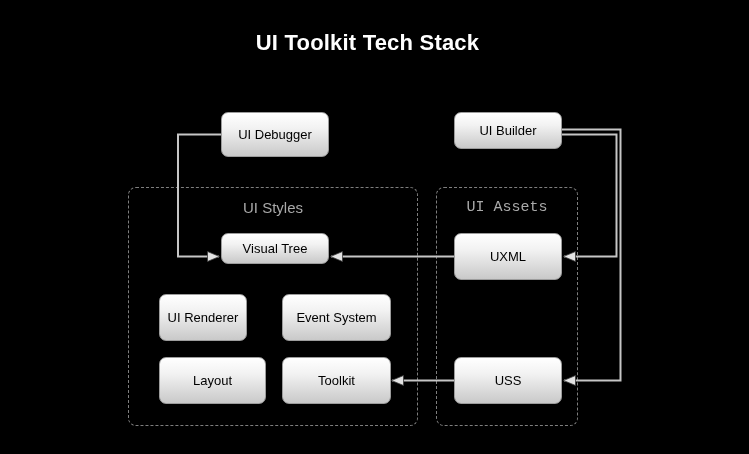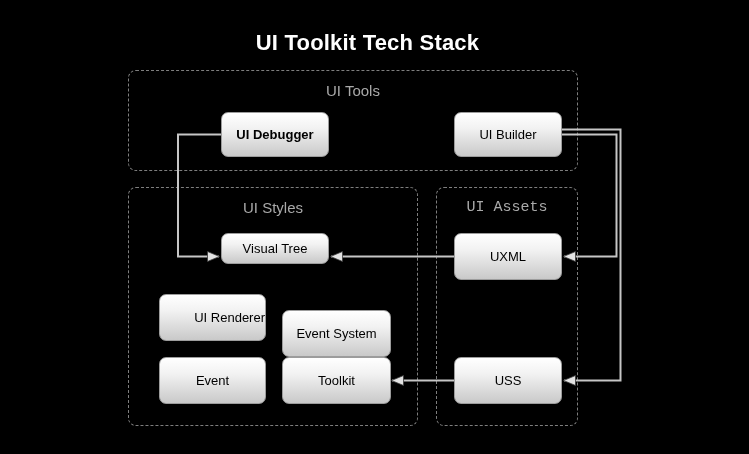--- a/index.html
+++ b/index.html
@@ -64,40 +64,37 @@
     background: linear-gradient(180deg, #ffffff 0%, #f2f2f2 35%, #c9c9c9 100%);
     border: 1px solid #9c9c9c;
     border-radius: 7px;
     display: flex;
     align-items: center;
     justify-content: center;
     color: #000000;
     font-size: 13px;
     text-align: center;
   }
-  #node-ui-debugger  { left: 221px; top: 112px; width: 108px; height: 45px; font-weight: bold; }
-  #node-ui-builder   { left: 454px; top: 112px; width: 108px; height: 45px; }
+  #node-ui-debugger  { left: 221px; top: 112px; width: 108px; height: 45px; }
+  #node-ui-builder   { left: 454px; top: 112px; width: 108px; height: 37px; }
   #node-visual-tree  { left: 221px; top: 233px; width: 108px; height: 31px; }
   #node-uxml         { left: 454px; top: 233px; width: 108px; height: 47px; }
-  #node-ui-renderer  { left: 159px; top: 294px; width: 107px; height: 47px; justify-content: flex-end; }
-  #node-event-system { left: 282px; top: 310px; width: 109px; height: 47px; }
+  #node-ui-renderer  { left: 159px; top: 294px; width: 88px; height: 47px; }
+  #node-event-system { left: 282px; top: 294px; width: 109px; height: 47px; }
   #node-layout       { left: 159px; top: 357px; width: 107px; height: 47px; }
   #node-styles       { left: 282px; top: 357px; width: 109px; height: 47px; }
   #node-uss          { left: 454px; top: 357px; width: 108px; height: 47px; }
 </style>
 </head>
 <body>
 
 <div class="stage">
 
   <h1 class="diagram-title">UI Toolkit Tech Stack</h1>
 
-  <div class="group" id="group-ui-tools">
-    <div class="group-label">UI Tools</div>
-  </div>
   <div class="group" id="group-ui-systems">
     <div class="group-label">UI Styles</div>
   </div>
   <div class="group" id="group-ui-assets">
     <div class="group-label">UI Assets</div>
   </div>
 
   <svg class="edges-layer" viewBox="0 0 749 454" xmlns="http://www.w3.org/2000/svg">
     <defs>
       <marker id="arrowhead" markerUnits="userSpaceOnUse" markerWidth="13" markerHeight="11" viewBox="0 0 13 11" refX="12" refY="5.5" orient="auto">
@@ -123,21 +120,21 @@
   <div class="node" id="node-uxml">
     <span>UXML</span>
   </div>
   <div class="node" id="node-ui-renderer">
     <span>UI Renderer</span>
   </div>
   <div class="node" id="node-event-system">
     <span>Event System</span>
   </div>
   <div class="node" id="node-layout">
-    <span>Event</span>
+    <span>Layout</span>
   </div>
   <div class="node" id="node-styles">
     <span>Toolkit</span>
   </div>
   <div class="node" id="node-uss">
     <span>USS</span>
   </div>
 
 </div>
 

